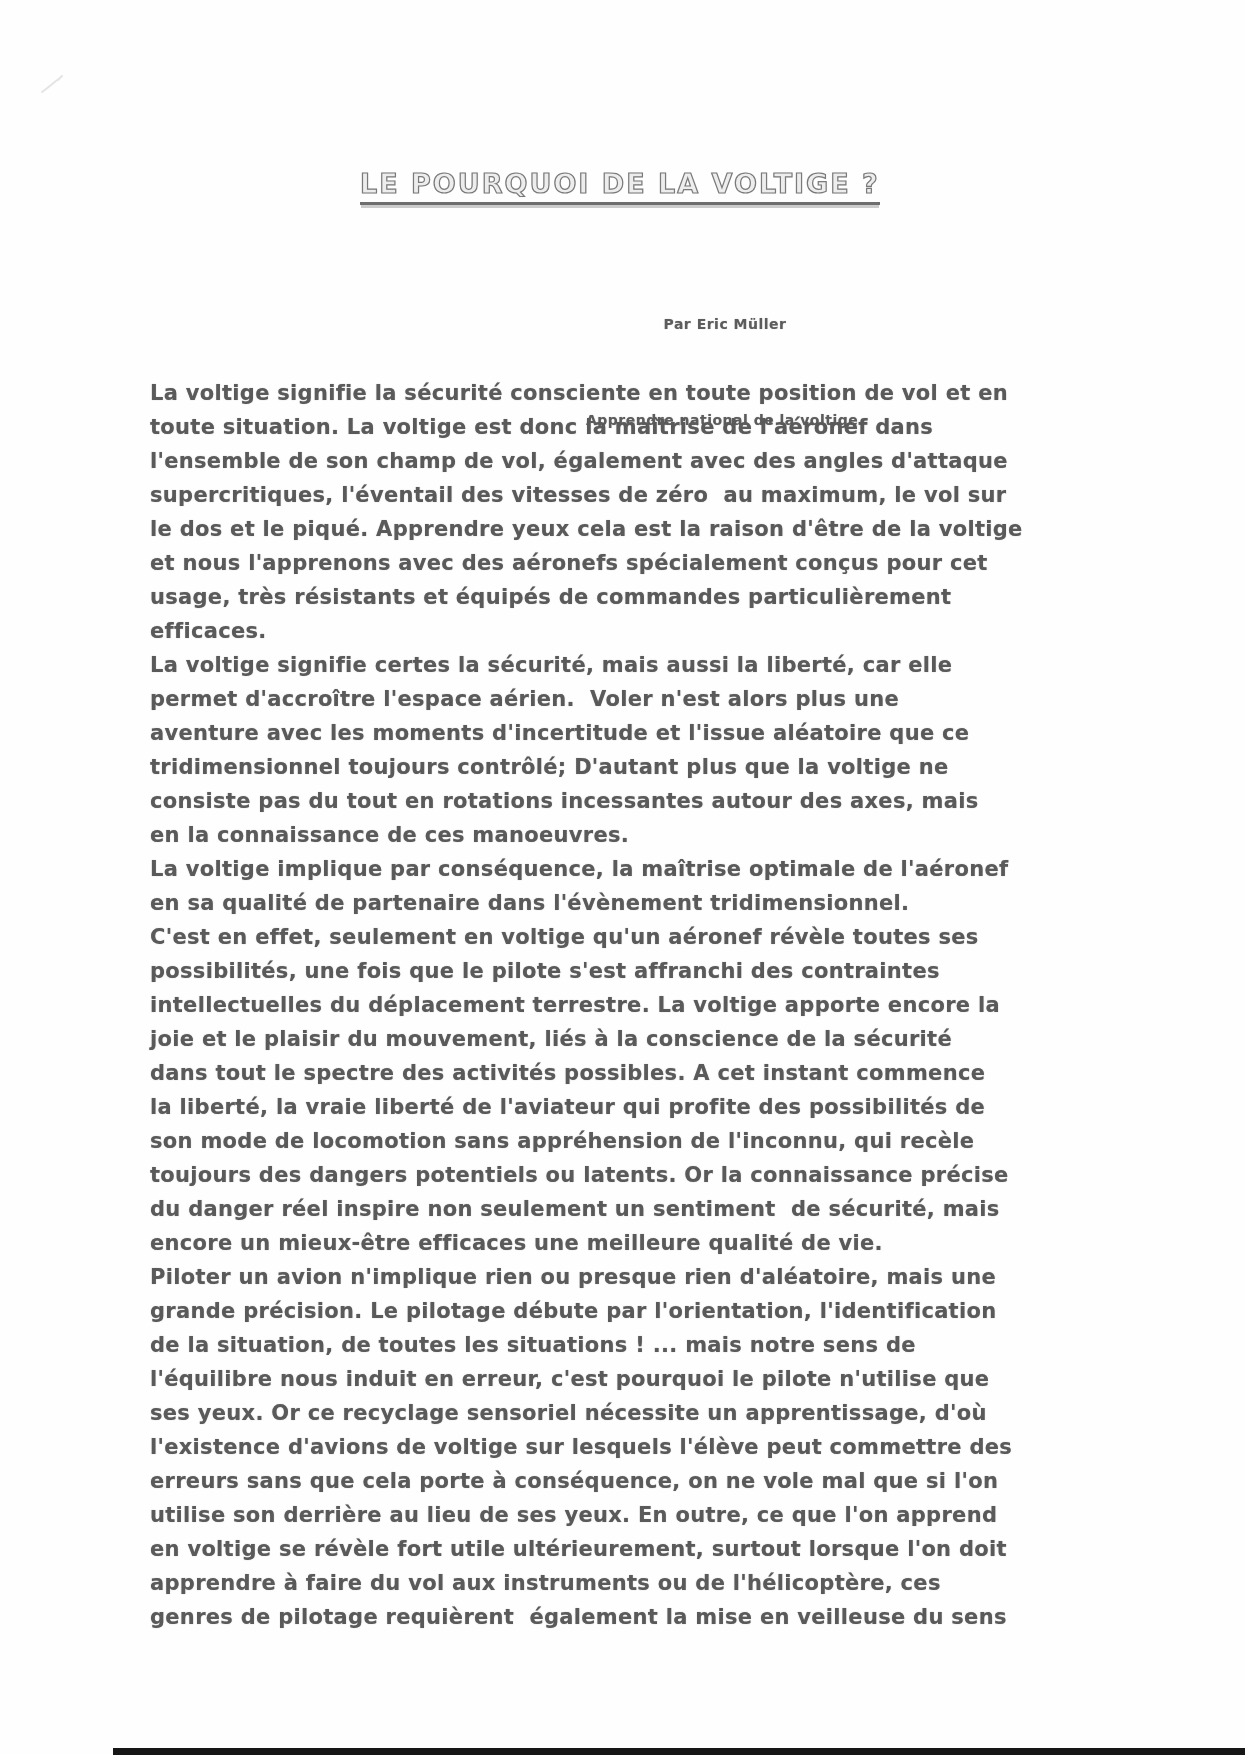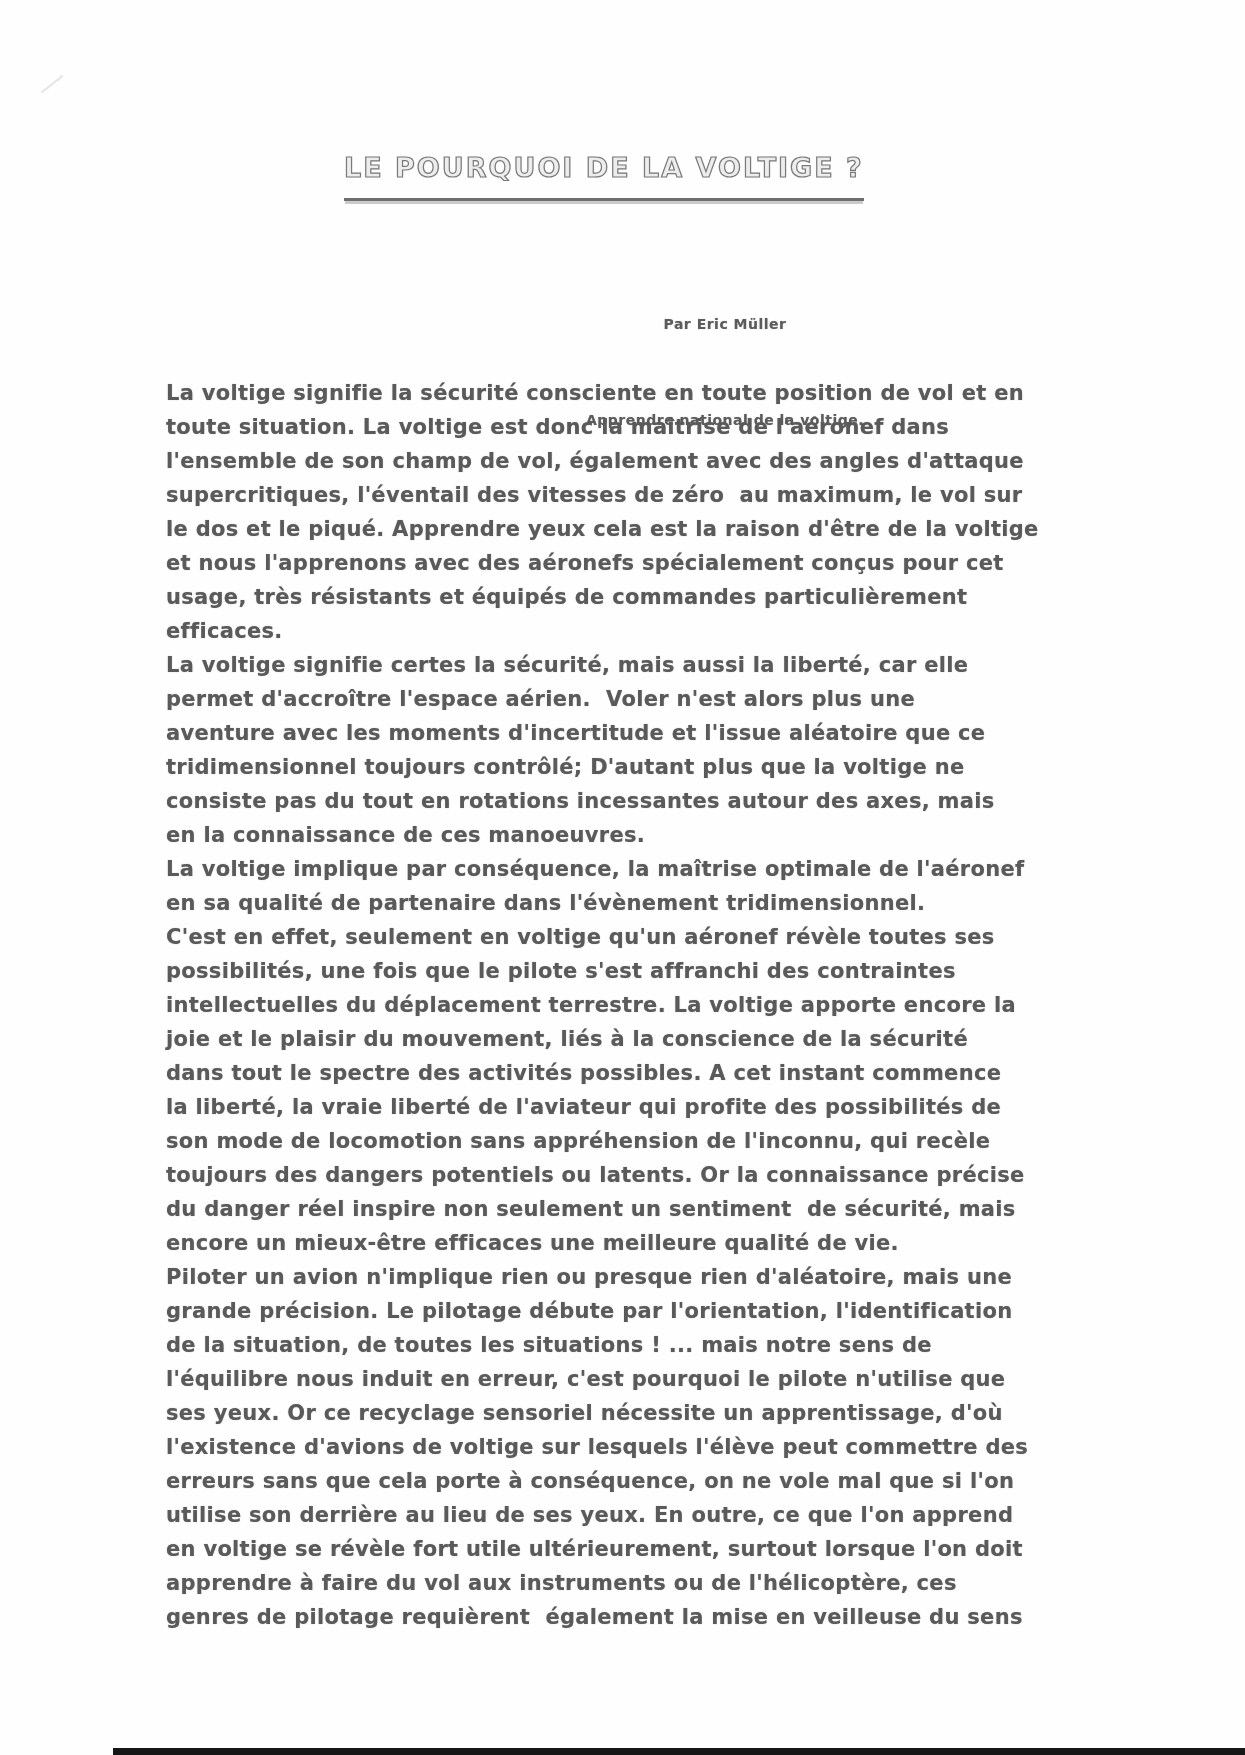--- a/index.html
+++ b/index.html
@@ -20,30 +20,30 @@
     left: 40px;
     top: 72px;
     width: 28px;
     height: 24px;
     opacity: 0.55;
   }
   .title {
     position: absolute;
     left: 344px;
     top: 152px;
-    margin: 0;
+    margin: 16px;
     font-size: 27px;
     font-weight: bold;
     letter-spacing: 2px;
     white-space: pre;
     color: #ededed;
     -webkit-text-stroke: 1.2px #7a7a7a;
     text-shadow: 0 0 1px rgba(120,120,120,0.55);
     border-bottom: 3px solid #6e6e6e;
-    padding-bottom: 15px;
+    padding-bottom: 3px;
     box-shadow: 0 4px 0 -1px rgba(120,120,120,0.38);
   }
   .author-block {
     position: absolute;
     left: 502px;
     top: 244px;
     width: 446px;
     text-align: center;
     font-size: 14px;
     font-weight: bold;
@@ -60,21 +60,20 @@
     width: 830px;
     font-size: 21px;
     font-weight: bold;
     line-height: 34px;
     letter-spacing: 0.3px;
     color: #5a5a5a;
     text-shadow: 0 0 1px rgba(95,95,95,0.55);
   }
   .body-line {
     white-space: pre;
-    margin-left: 16px;
   }
   .footer-bar {
     position: absolute;
     left: 113px;
     right: 0;
     bottom: 0;
     height: 7px;
     background: #161616;
   }
 </style>

